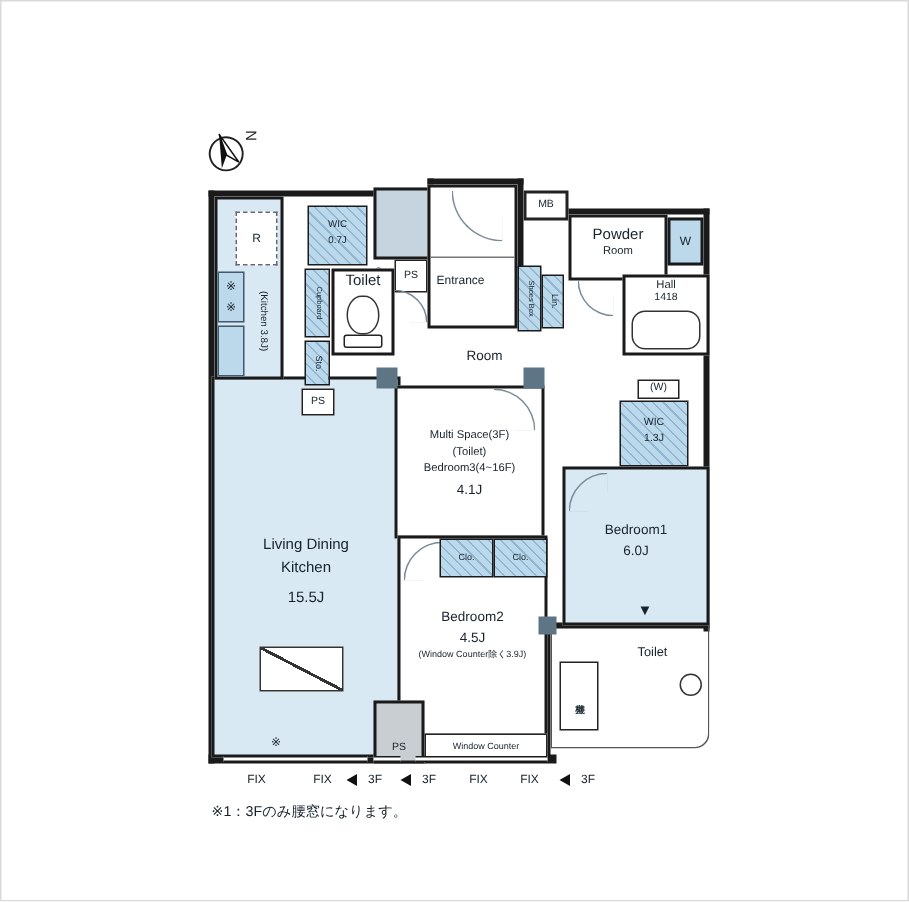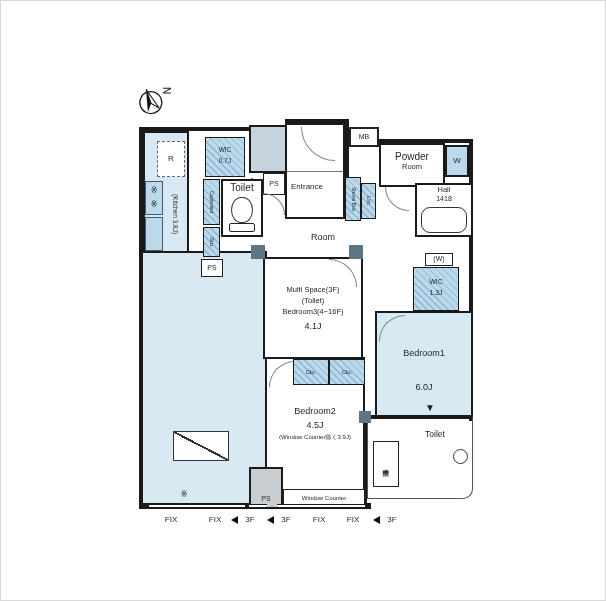--- a/index.html
+++ b/index.html
@@ -55,20 +55,23 @@
   <div class="wall" style="left:138px;top:502px;width:232px;height:6px"></div>
   <div class="wall" style="left:284px;top:118px;width:64px;height:4px"></div>
   <div class="wall" style="left:284px;top:118px;width:4px;height:10px"></div>
   <div class="wall" style="left:344px;top:118px;width:4px;height:60px"></div>
   <div class="wall" style="left:376px;top:138px;width:96px;height:4px"></div>
   <div class="wall" style="left:468px;top:138px;width:4px;height:282px"></div>
   <div class="wall" style="left:366px;top:414px;width:106px;height:4px"></div>
   <div class="wall" style="left:362px;top:418px;width:4px;height:88px"></div>
 
   <div class="room bfill" style="left:140px;top:250px;width:126px;height:254px"></div>
+  <div class="lbl" style="left:140px;top:356px;width:126px;height:14px;font-size:10px">Living Dining</div>
+  <div class="lbl" style="left:140px;top:371px;width:126px;height:14px;font-size:10px">Kitchen</div>
+  <div class="lbl" style="left:140px;top:391px;width:126px;height:14px;font-size:10px">15.5J</div>
   <div class="table" style="left:172px;top:430px;width:56px;height:30px"></div>
 
   <div class="room bfill" style="left:142px;top:130px;width:46px;height:122px"></div>
   <div class="fixbox" style="left:144px;top:180px;width:18px;height:34px"></div>
   <div class="lbl" style="left:145px;top:183px;width:16px;height:13px;font-size:8px">※</div>
   <div class="lbl" style="left:145px;top:197px;width:16px;height:13px;font-size:8px">※</div>
   <div class="fixbox" style="left:144px;top:216px;width:18px;height:34px"></div>
   <div class="dash" style="left:156px;top:140px;width:28px;height:36px"></div>
   <div class="lbl" style="left:156px;top:140px;width:28px;height:36px;font-size:8px">R</div>
   <div class="lbl vtext" style="left:166px;top:176px;width:16px;height:74px;font-size:6.5px">(Kitchen 3.8J)</div>
@@ -132,21 +135,21 @@
 
   <div class="box" style="left:424px;top:252px;width:28px;height:13px;border-width:1px"></div>
   <div class="lbl" style="left:424px;top:252px;width:28px;height:13px;font-size:7px">(W)</div>
   <div class="hatch" style="left:412px;top:266px;width:46px;height:44px"></div>
   <div class="lbl" style="left:412px;top:276px;width:46px;height:10px;font-size:7px">WIC</div>
   <div class="lbl" style="left:412px;top:287px;width:46px;height:10px;font-size:7px">1.3J</div>
 
   <div class="room bfill" style="left:374px;top:310px;width:98px;height:106px"></div>
   <div class="arc arc-tl" style="left:378px;top:314px;width:26px;height:26px"></div>
   <div class="lbl" style="left:374px;top:346px;width:98px;height:12px;font-size:9px">Bedroom1</div>
-  <div class="lbl" style="left:374px;top:380px;width:98px;height:12px;font-size:9px">6.0J</div>
+  <div class="lbl" style="left:374px;top:360px;width:98px;height:12px;font-size:9px">6.0J</div>
 
   <div class="room" style="left:264px;top:356px;width:100px;height:134px"></div>
   <div class="arc arc-tl" style="left:268px;top:360px;width:26px;height:26px"></div>
   <div class="hatch" style="left:292px;top:358px;width:36px;height:26px"></div>
   <div class="lbl" style="left:292px;top:358px;width:36px;height:26px;font-size:6px">Clo.</div>
   <div class="hatch" style="left:328px;top:358px;width:36px;height:26px"></div>
   <div class="lbl" style="left:328px;top:358px;width:36px;height:26px;font-size:6px">Clo.</div>
   <div class="lbl" style="left:264px;top:404px;width:100px;height:12px;font-size:9px">Bedroom2</div>
   <div class="lbl" style="left:264px;top:418px;width:100px;height:12px;font-size:9px">4.5J</div>
   <div class="lbl" style="left:264px;top:432px;width:100px;height:9px;font-size:6px">(Window Counter除く3.9J)</div>
@@ -177,14 +180,15 @@
   <div class="lbl" style="left:200px;top:512px;width:28px;height:13px;font-size:8px">FIX</div>
   <div class="tri-left" style="left:230px;top:515px"></div>
   <div class="lbl" style="left:238px;top:512px;width:22px;height:13px;font-size:8px">3F</div>
   <div class="tri-left" style="left:266px;top:515px"></div>
   <div class="lbl" style="left:274px;top:512px;width:22px;height:13px;font-size:8px">3F</div>
   <div class="lbl" style="left:304px;top:512px;width:28px;height:13px;font-size:8px">FIX</div>
   <div class="lbl" style="left:338px;top:512px;width:28px;height:13px;font-size:8px">FIX</div>
   <div class="tri-left" style="left:372px;top:515px"></div>
   <div class="lbl" style="left:380px;top:512px;width:22px;height:13px;font-size:8px">3F</div>
 
+  <div class="lbl" style="left:140px;top:534px;width:250px;height:14px;font-size:9.5px;justify-content:flex-start">※1：3Fのみ腰窓になります。</div>
 
 </div>
 
 </body></html>

